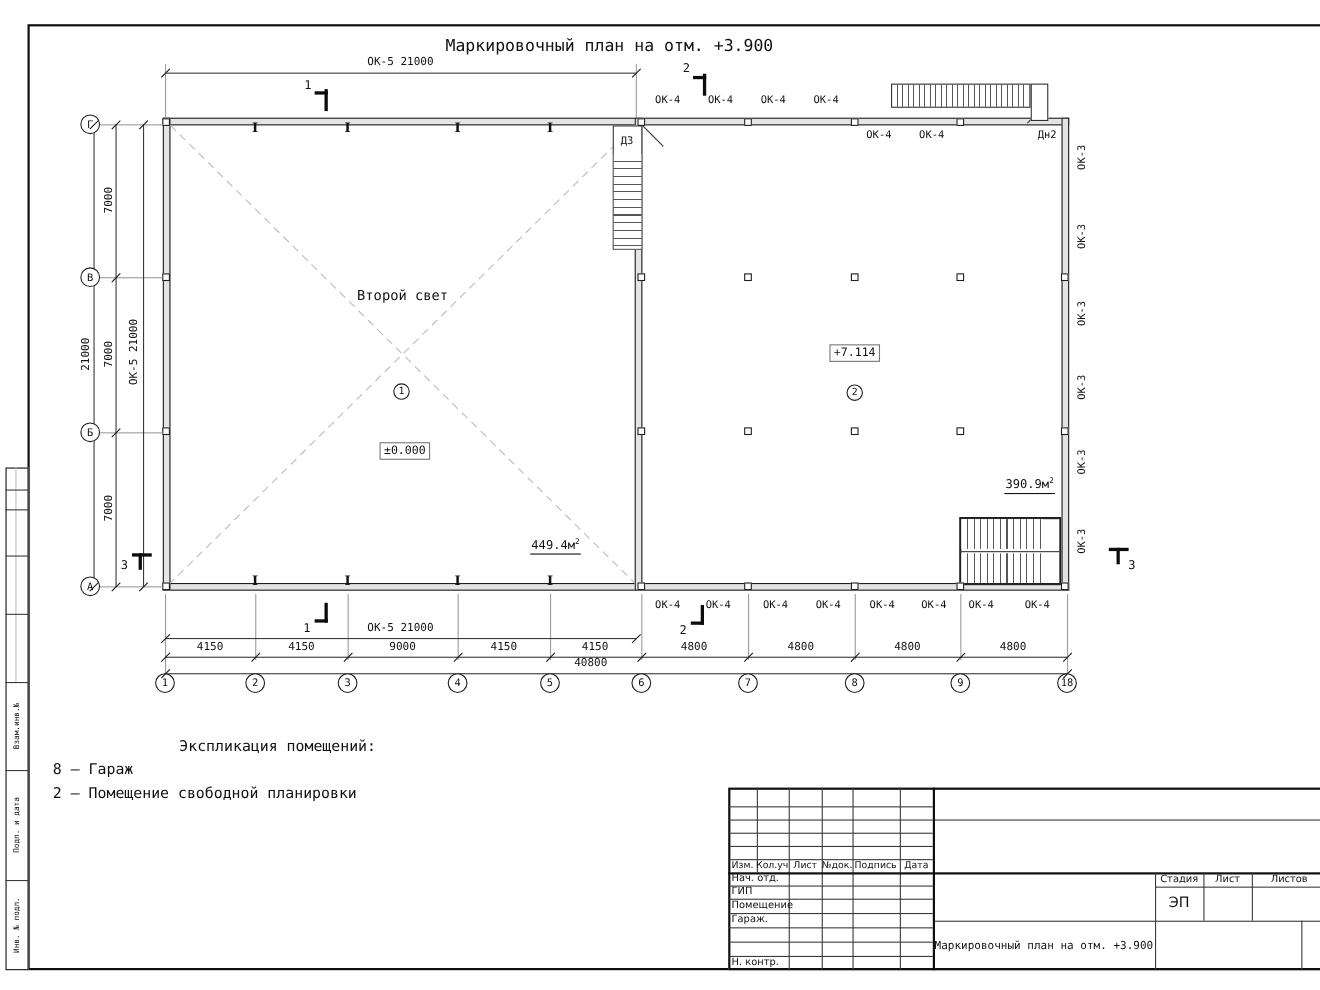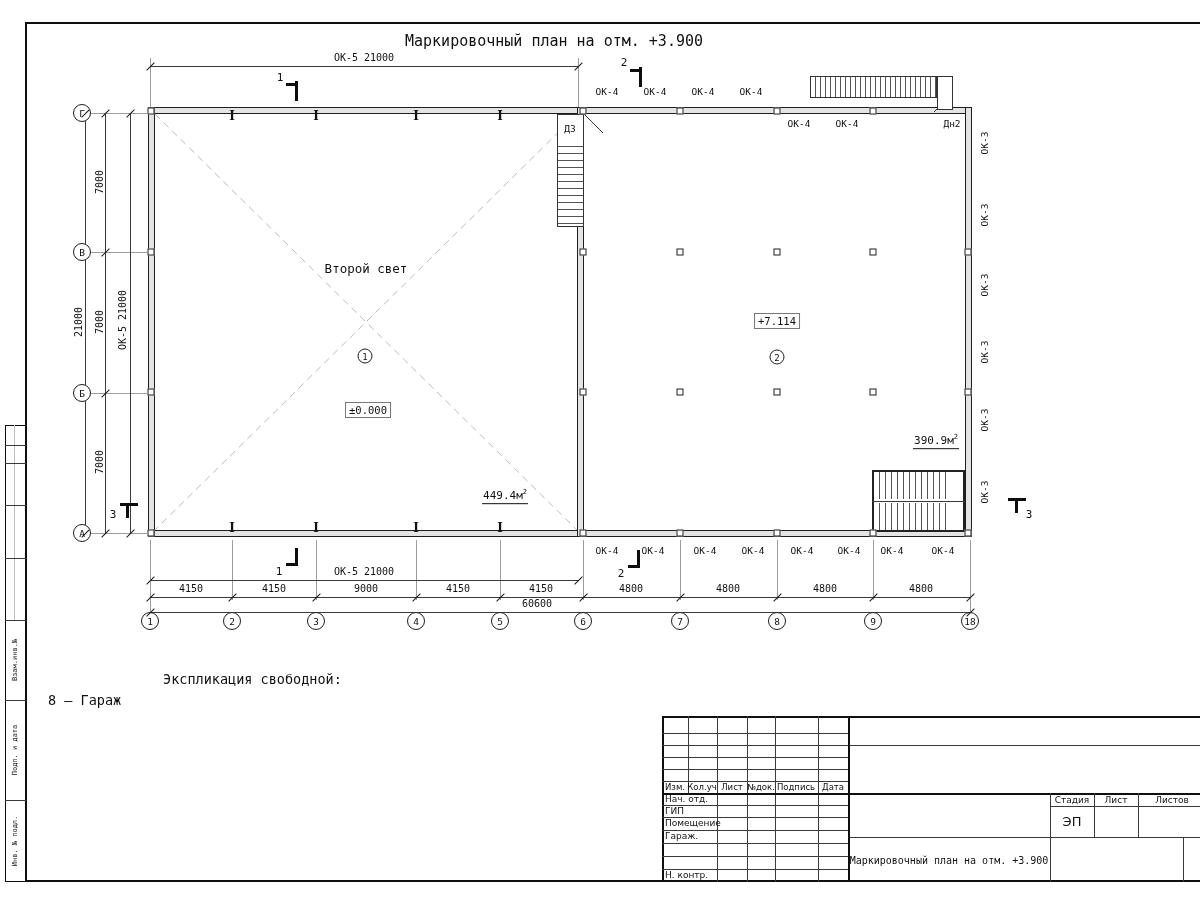--- a/index.html
+++ b/index.html
@@ -218,35 +218,36 @@
   <span class="cc dim" style="left:274px;top:588px">4150</span>
   <span class="cc dim" style="left:366px;top:588px">9000</span>
   <span class="cc dim" style="left:458px;top:588px">4150</span>
   <span class="cc dim" style="left:541px;top:588px">4150</span>
   <span class="cc dim" style="left:631px;top:588px">4800</span>
   <span class="cc dim" style="left:728px;top:588px">4800</span>
   <span class="cc dim" style="left:825px;top:588px">4800</span>
   <span class="cc dim" style="left:921px;top:588px">4800</span>
 
   <div class="hl" style="left:150px;top:612px;width:820px"></div>
-  <span class="cc dim" style="left:537px;top:603px">60600</span>
+  <span class="cc dim" style="left:537px;top:603px">40800</span>
 
   <div class="axb" style="left:150px;top:621px">1</div>
   <div class="axb" style="left:232px;top:621px">2</div>
   <div class="axb" style="left:316px;top:621px">3</div>
   <div class="axb" style="left:416px;top:621px">4</div>
   <div class="axb" style="left:500px;top:621px">5</div>
   <div class="axb" style="left:583px;top:621px">6</div>
   <div class="axb" style="left:680px;top:621px">7</div>
   <div class="axb" style="left:777px;top:621px">8</div>
   <div class="axb" style="left:873px;top:621px">9</div>
   <div class="axb" style="left:970px;top:621px">18</div>
 
-  <span class="abs exp" style="left:163px;top:671px">Экспликация свободной:</span>
+  <span class="abs exp" style="left:163px;top:671px">Экспликация помещений:</span>
   <span class="abs exp" style="left:48px;top:692px">8 – Гараж</span>
+  <span class="abs exp" style="left:48px;top:713px">2 – Помещение свободной планировки</span>
 
   <div class="abs" style="left:662px;top:716px;width:548px;height:166px;border:2px solid #0f0f0f;background:#fff"></div>
 
   <div class="vl" style="left:688px;top:716px;height:77px"></div>
   <div class="vl" style="left:717px;top:716px;height:166px"></div>
   <div class="vl" style="left:747px;top:716px;height:166px"></div>
   <div class="vl" style="left:775px;top:716px;height:166px"></div>
   <div class="vl" style="left:818px;top:716px;height:166px"></div>
   <div class="bhl" style="left:848px;top:716px;width:2px;height:166px"></div>
 

